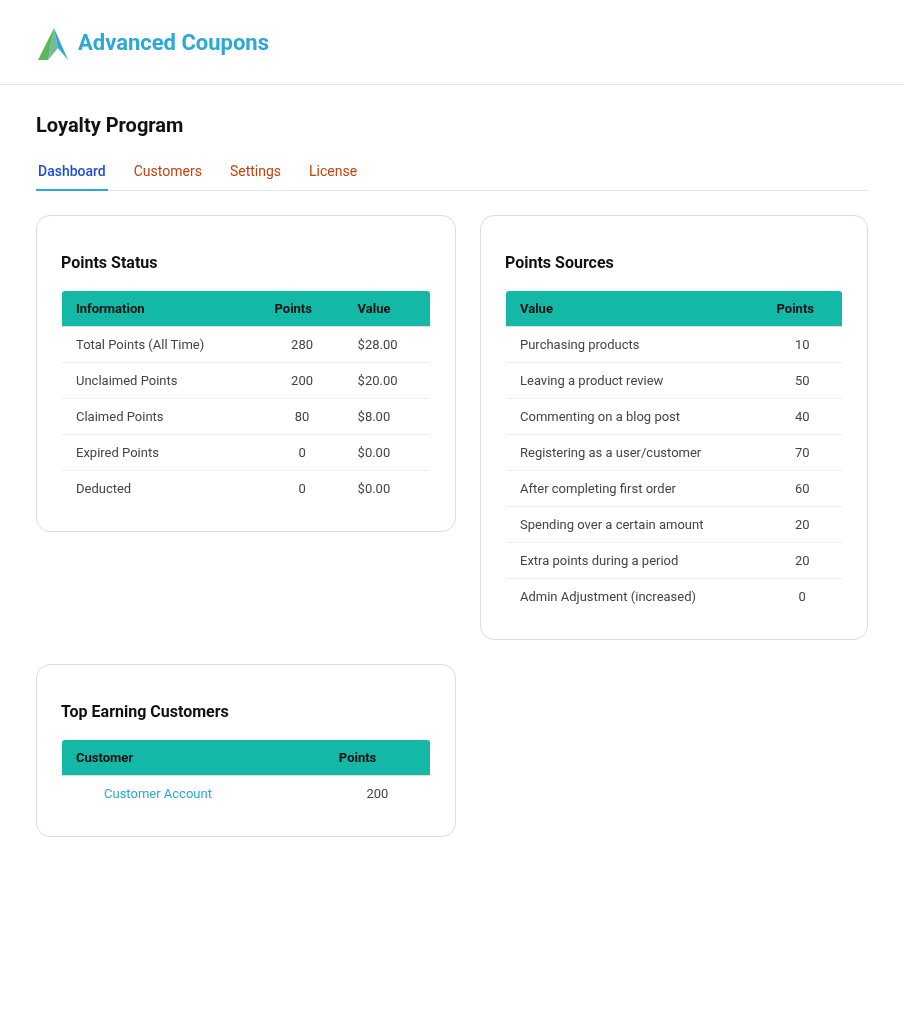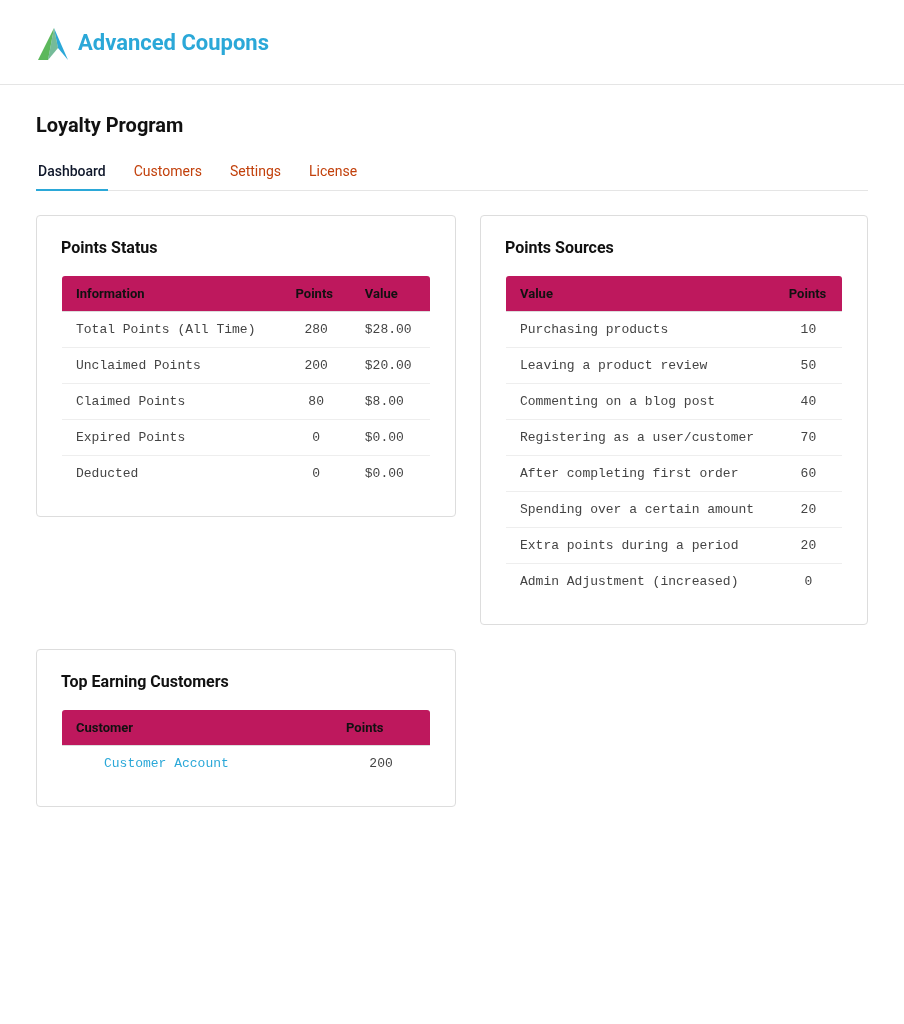--- a/index.html
+++ b/index.html
@@ -45,34 +45,34 @@
     }
     .tab {
       padding: 8px 2px 10px;
       cursor: pointer;
       color: #c2410c;
       font-size: 14px;
       border-bottom: 2px solid transparent;
       margin-bottom: -1px;
     }
     .tab.active {
-      color: #0f172a;
+      color: #1d4ed8;
       border-bottom: 2px solid #2ba8d8;
       font-weight: 500;
     }
     .cards-row {
       display: flex;
       gap: 24px;
       margin-bottom: 24px;
       align-items: flex-start;
     }
     .card {
       border: 1px solid #ddd;
-      border-radius: 4px;
-      padding: 22px 24px 24px;
+      border-radius: 14px;
+      padding: 37px 24px 24px;
       background: #fff;
     }
     .card-left {
       flex: 0 0 420px;
     }
     .card-right {
       flex: 1;
     }
     .card-title {
       font-size: 16px;
@@ -81,34 +81,33 @@
       margin-bottom: 18px;
     }
     .data-table {
       width: 100%;
       border-collapse: collapse;
       border: 1px solid #ddd;
       border-radius: 4px;
       overflow: hidden;
     }
     .data-table th {
-      background: #be185d;
+      background: #14b8a6;
       font-weight: 700;
       text-align: left;
       padding: 10px 14px;
       border-bottom: 1px solid #ddd;
       font-size: 13px;
       color: #111;
     }
     .data-table td {
       padding: 10px 14px;
       border-bottom: 1px solid #eee;
       font-size: 13px;
       color: #444;
-      font-family: Liberation Mono, monospace;
     }
     .data-table tr:last-child td {
       border-bottom: none;
     }
     .col-points { text-align: center; }
     .col-value { text-align: left; }
     .customer-link {
       color: #2ba8d8;
       text-decoration: none;
       cursor: pointer;

